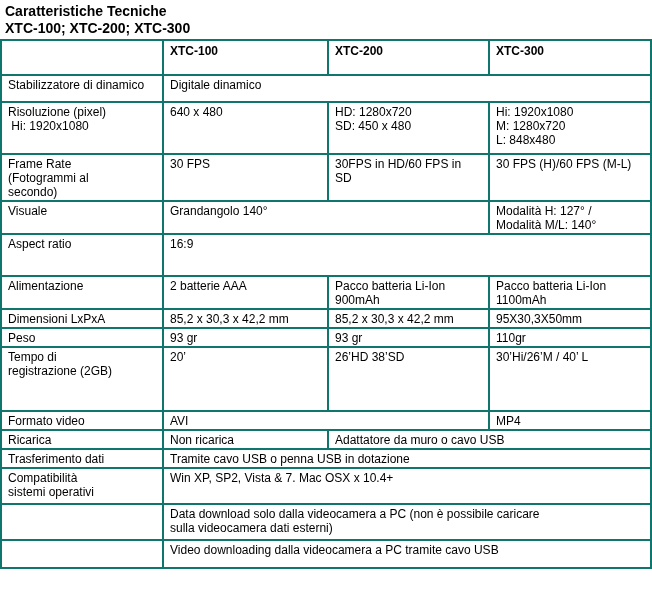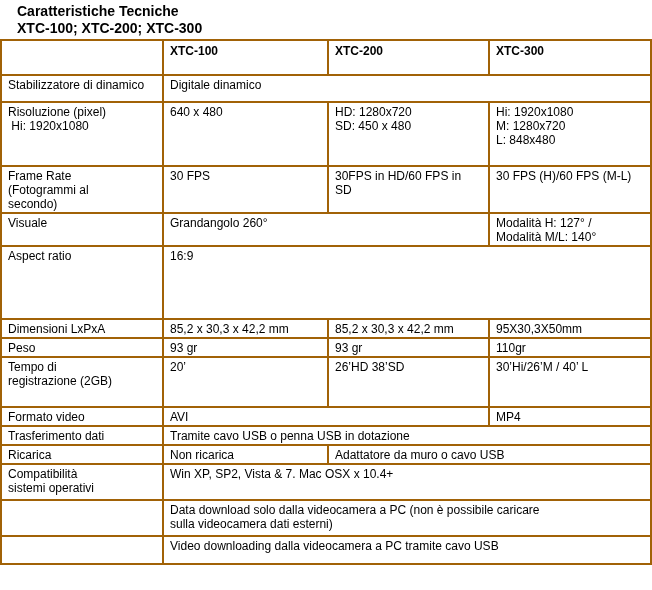--- a/index.html
+++ b/index.html
@@ -2,29 +2,29 @@
 <html><head>
 <meta charset="utf-8">
 <style>
   * { box-sizing: border-box; }
   html, body { margin: 0; padding: 0; }
   body {
     width: 652px; height: 590px; overflow: hidden;
     background: #ffffff; color: #000000;
     font-family: "Liberation Sans", "DejaVu Sans", sans-serif;
   }
-  .doc-header { padding: 3px 0 2px 5px; margin-left: 12px; }
+  .doc-header { padding: 3px 0 2px 5px; }
   .title-line { font-weight: bold; font-size: 14px; line-height: 17px; }
   table.specs {
     border-collapse: collapse;
     table-layout: fixed;
     width: 650px;
   }
   table.specs td, table.specs th {
-    border: 2px solid #a16207;
+    border: 2px solid #0f766e;
     vertical-align: top;
     text-align: left;
     font-size: 12px;
     line-height: 14px;
     padding: 2px 4px 1px 6px;
     white-space: pre-line;
     overflow: hidden;
     font-weight: normal;
   }
   table.specs th { font-weight: bold; padding-top: 3px; }
@@ -52,21 +52,21 @@
     <th>XTC-100</th>
     <th>XTC-200</th>
     <th>XTC-300</th>
   </tr>
 
   <tr style="height:27px">
     <td>Stabilizzatore di dinamico</td>
     <td colspan="3" class="c">Digitale dinamico</td>
   </tr>
 
-  <tr style="height:64px">
+  <tr style="height:52px">
     <td>Risoluzione (pixel)
 &nbsp;Hi: 1920x1080</td>
     <td>640 x 480</td>
     <td>HD: 1280x720
 SD: 450 x 480</td>
     <td>Hi: 1920x1080
 M: 1280x720
 L: 848x480</td>
   </tr>
 
@@ -75,68 +75,76 @@
 (Fotogrammi al
 secondo)</td>
     <td>30 FPS</td>
     <td>30FPS in HD/60 FPS in
 SD</td>
     <td>30 FPS (H)/60 FPS (M-L)</td>
   </tr>
 
   <tr style="height:31px">
     <td>Visuale</td>
-    <td colspan="2" class="c">Grandangolo 260°</td>
+    <td colspan="2" class="c">Grandangolo 140°</td>
     <td>Modalità H: 127° /
 Modalità M/L: 140°</td>
   </tr>
 
-  <tr style="height:73px">
+  <tr style="height:42px">
     <td>Aspect ratio</td>
     <td colspan="3" class="c">16:9</td>
   </tr>
 
+  <tr style="height:33px">
+    <td>Alimentazione</td>
+    <td>2 batterie AAA</td>
+    <td>Pacco batteria Li-Ion
+900mAh</td>
+    <td>Pacco batteria Li-Ion
+1100mAh</td>
+  </tr>
 
   <tr style="height:16px">
     <td>Dimensioni LxPxA</td>
     <td>85,2 x 30,3 x 42,2 mm</td>
     <td>85,2 x 30,3 x 42,2 mm</td>
     <td>95X30,3X50mm</td>
   </tr>
 
   <tr style="height:16px">
     <td>Peso</td>
     <td>93 gr</td>
     <td>93 gr</td>
     <td>110gr</td>
   </tr>
 
-  <tr style="height:50px">
+  <tr style="height:64px">
     <td>Tempo di
 registrazione (2GB)</td>
     <td>20’</td>
     <td>26’HD 38’SD</td>
     <td>30’Hi/26’M / 40’ L</td>
   </tr>
 
   <tr style="height:16px">
     <td>Formato video</td>
     <td colspan="2" class="c">AVI</td>
     <td>MP4</td>
   </tr>
 
   <tr style="height:15px">
-    <td>Trasferimento dati</td>
-    <td colspan="3" class="c">Tramite cavo USB o penna USB in dotazione</td>
+    <td>Ricarica</td>
+    <td>Non ricarica</td>
+    <td colspan="2" class="c">Adattatore da muro o cavo USB</td>
   </tr>
 
   <tr style="height:15px">
-    <td>Ricarica</td>
-    <td>Non ricarica</td>
-    <td colspan="2" class="c">Adattatore da muro o cavo USB</td>
+    <td>Trasferimento dati</td>
+    <td colspan="3" class="c">Tramite cavo USB o penna USB in dotazione</td>
   </tr>
 
   <tr style="height:36px">
     <td>Compatibilità
 sistemi operativi</td>
     <td colspan="3" class="c">Win XP, SP2, Vista &amp; 7. Mac OSX x 10.4+</td>
   </tr>
 
   <tr style="height:36px">
     <td></td>

